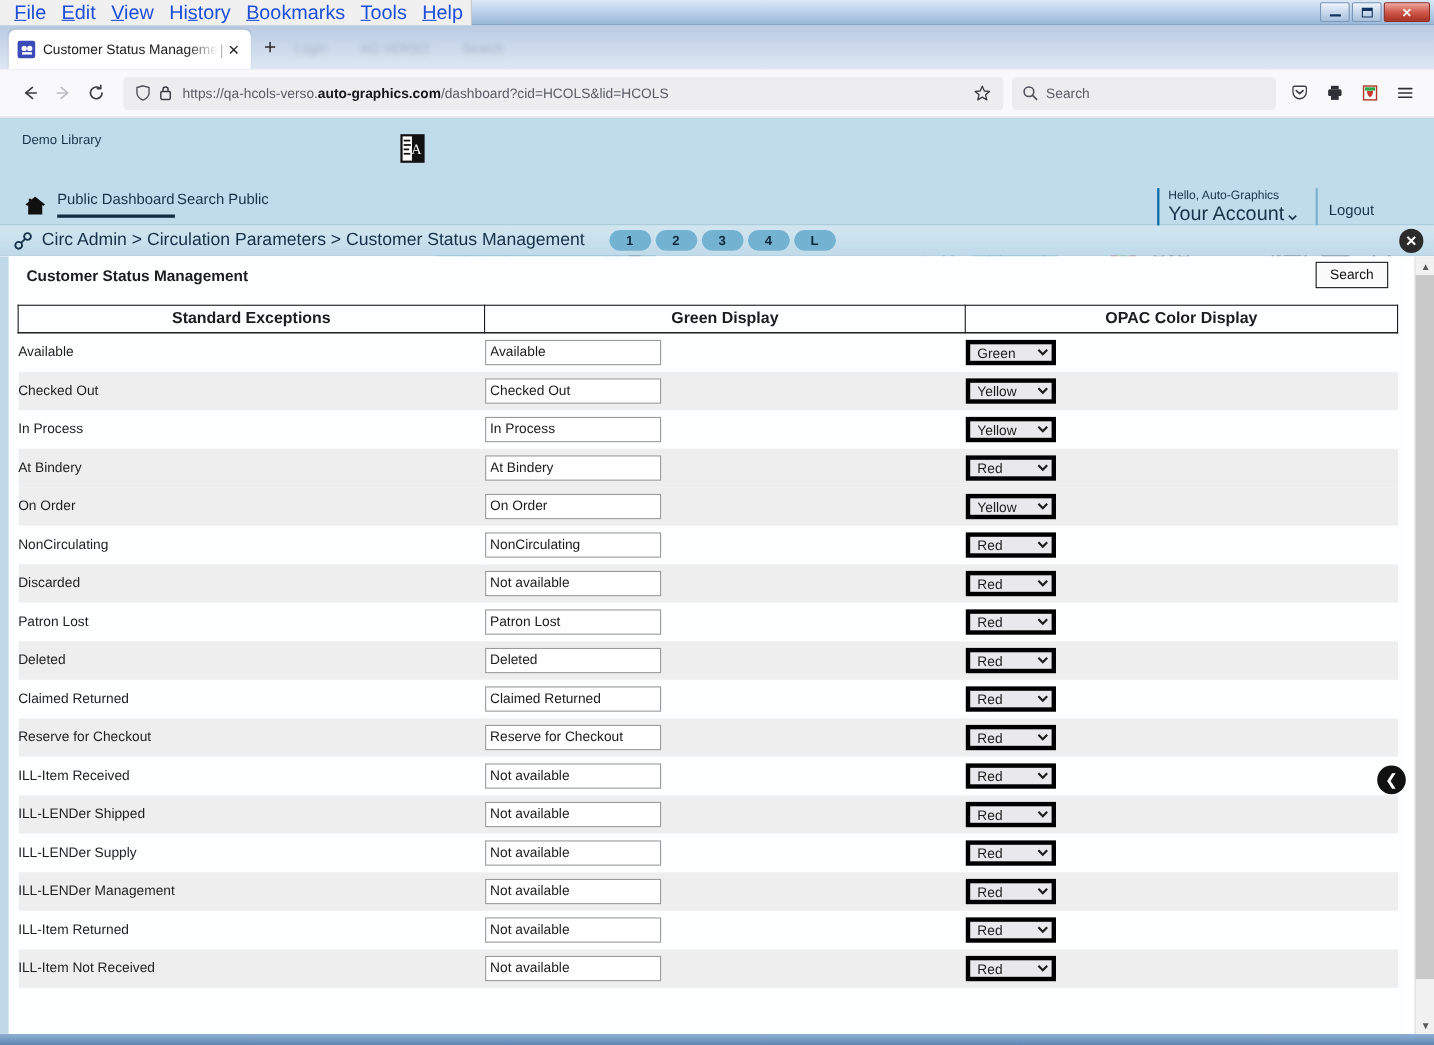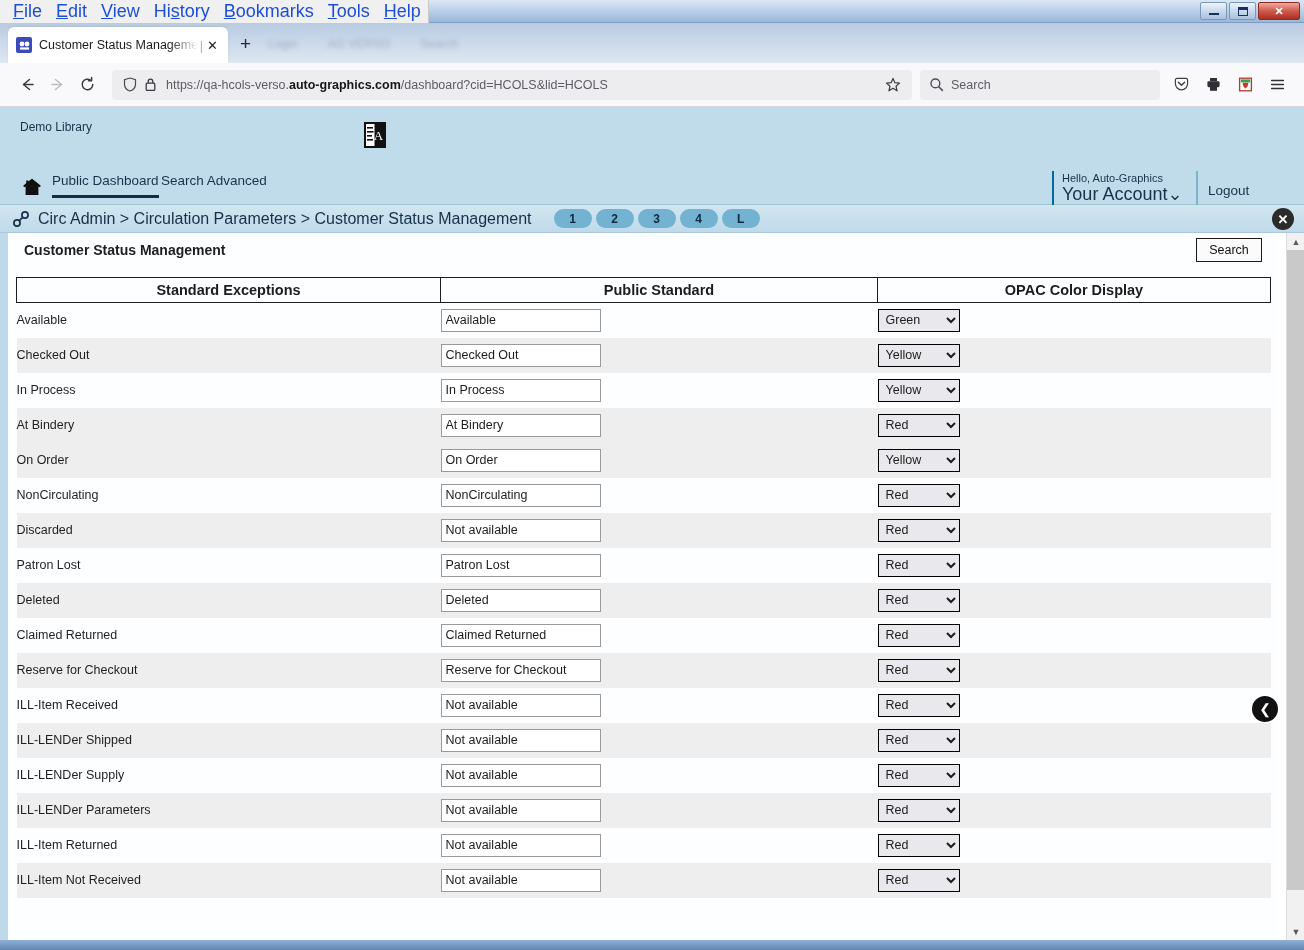--- a/index.html
+++ b/index.html
@@ -283,21 +283,21 @@
   td.c-public { padding-left: 2px; }
   td.c-color  { padding-left: 2px; }
   input.txt {
     width: 160px; height: 23px;
     border: 1px solid #9a9a9a; background: #fff;
     font-size: 12.5px; color: #1c1c1c; padding: 0 4px;
     font-family: "Liberation Sans", sans-serif; outline: none;
   }
   select.sel {
     width: 82px; height: 23px;
-    border: 1px solid #000000;
+    border: 4px solid #000000;
     background: #e9e9ed; color: #1c1c1c;
     font-size: 12.5px; padding-left: 3px;
     font-family: "Liberation Sans", sans-serif;
   }
 
   
   #collapse-handle {
     position: absolute; right: 26px; top: 463px;
     width: 26px; height: 26px; border-radius: 50%; background: #111;
     color: #fff; display: flex; align-items: center; justify-content: center;
@@ -561,21 +561,21 @@
       </div>
 
       <div id="nav-row">
         <div id="home-icon">
           <svg width="20" height="18" viewBox="0 0 20 18">
             <path d="M10 1 L19 8.4 H16.4 V17 H3.6 V8.4 H1 Z" fill="#111"></path>
             <path d="M1.4 7.6 L4.2 5.3 V2.6 H6.4 V3.6 L10 0.8 L18.6 7.6 L17.4 9.2 L10 3.4 L2.6 9.2 Z" fill="#111"></path>
           </svg>
         </div>
         <div class="navtab" id="navtab-staff">Public Dashboard</div>
-        <div class="navtab" id="navtab-history">Search Advanced</div>
+        <div class="navtab" id="navtab-history">Search Public</div>
 
         <div id="account-block">
           <div id="hello-text">Hello, Auto-Graphics</div>
           <div id="your-account">
             <span>Your Account</span><span>⌄</span>
           </div>
         </div>
         <div id="logout-block">
           <div id="logout-link">Logout</div>
         </div>
@@ -612,21 +612,21 @@
 
         <table id="status-table">
           <colgroup>
             <col style="width:424px">
               <col style="width:437px">
               <col style="width:393px">
           </colgroup>
           <thead>
             <tr>
               <th>Standard Exceptions</th>
-              <th>Public Standard</th>
+              <th>Green Display</th>
               <th>OPAC Color Display</th>
             </tr>
           </thead>
           <tbody id="table-body">
               <tr class="row-odd">
                 <td class="c-name">Available</td>
                 <td class="c-public"><input type="text" class="txt" value="Available" style=""></td>
                 <td class="c-color"><select class="sel"><option value="Green">Green</option><option value="Yellow">Yellow</option><option value="Red">Red</option></select></td>
               </tr>
               <tr class="row-even">
@@ -688,21 +688,21 @@
                 <td class="c-name">ILL-LENDer Shipped</td>
                 <td class="c-public"><input type="text" class="txt" value="Not available" style=""></td>
                 <td class="c-color"><select class="sel"><option value="Green">Green</option><option value="Yellow">Yellow</option><option value="Red" selected="">Red</option></select></td>
               </tr>
               <tr class="row-odd">
                 <td class="c-name">ILL-LENDer Supply</td>
                 <td class="c-public"><input type="text" class="txt" value="Not available" style=""></td>
                 <td class="c-color"><select class="sel"><option value="Green">Green</option><option value="Yellow">Yellow</option><option value="Red" selected="">Red</option></select></td>
               </tr>
               <tr class="row-even">
-                <td class="c-name">ILL-LENDer Parameters</td>
+                <td class="c-name">ILL-LENDer Management</td>
                 <td class="c-public"><input type="text" class="txt" value="Not available" style=""></td>
                 <td class="c-color"><select class="sel"><option value="Green">Green</option><option value="Yellow">Yellow</option><option value="Red" selected="">Red</option></select></td>
               </tr>
               <tr class="row-odd">
                 <td class="c-name">ILL-Item Returned</td>
                 <td class="c-public"><input type="text" class="txt" value="Not available" style=""></td>
                 <td class="c-color"><select class="sel"><option value="Green">Green</option><option value="Yellow">Yellow</option><option value="Red" selected="">Red</option></select></td>
               </tr>
               <tr class="row-even">
                 <td class="c-name">ILL-Item Not Received</td>

